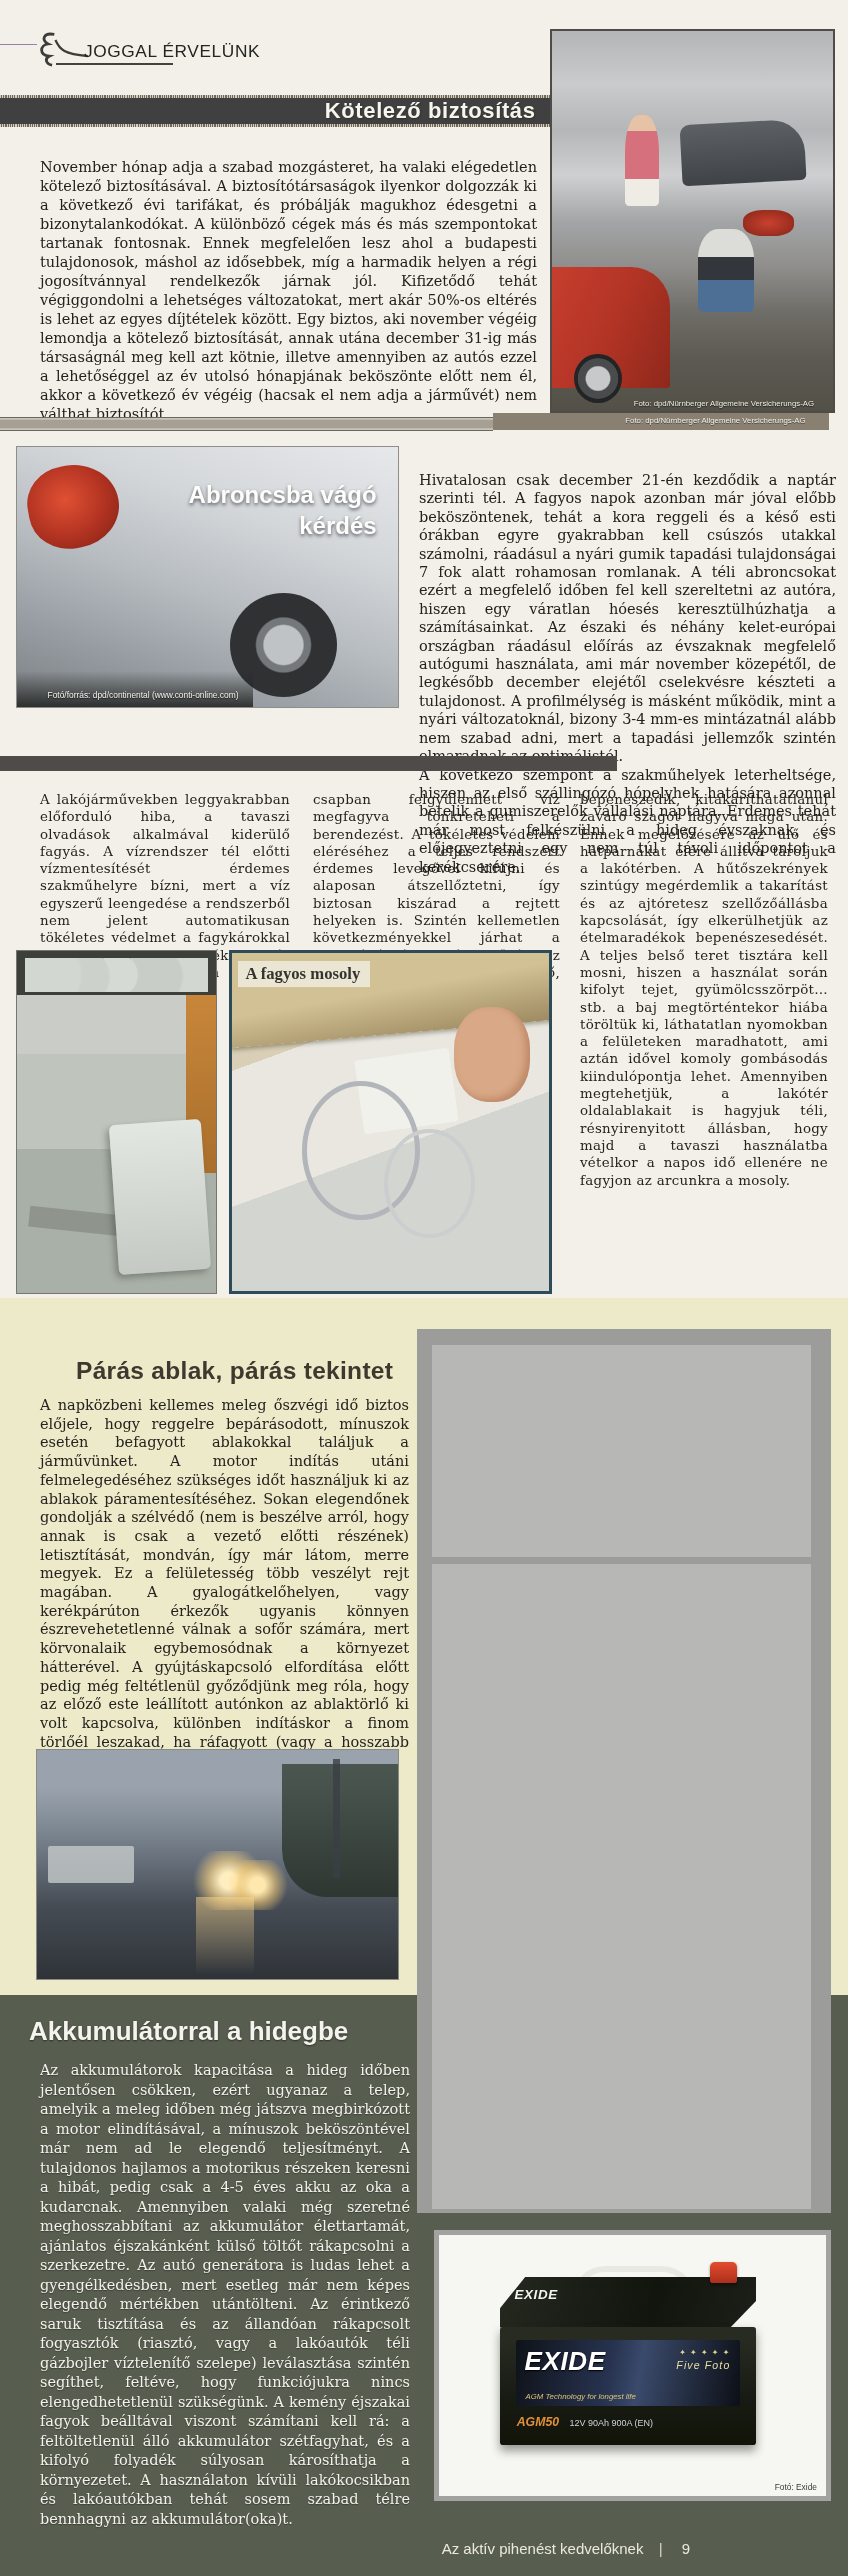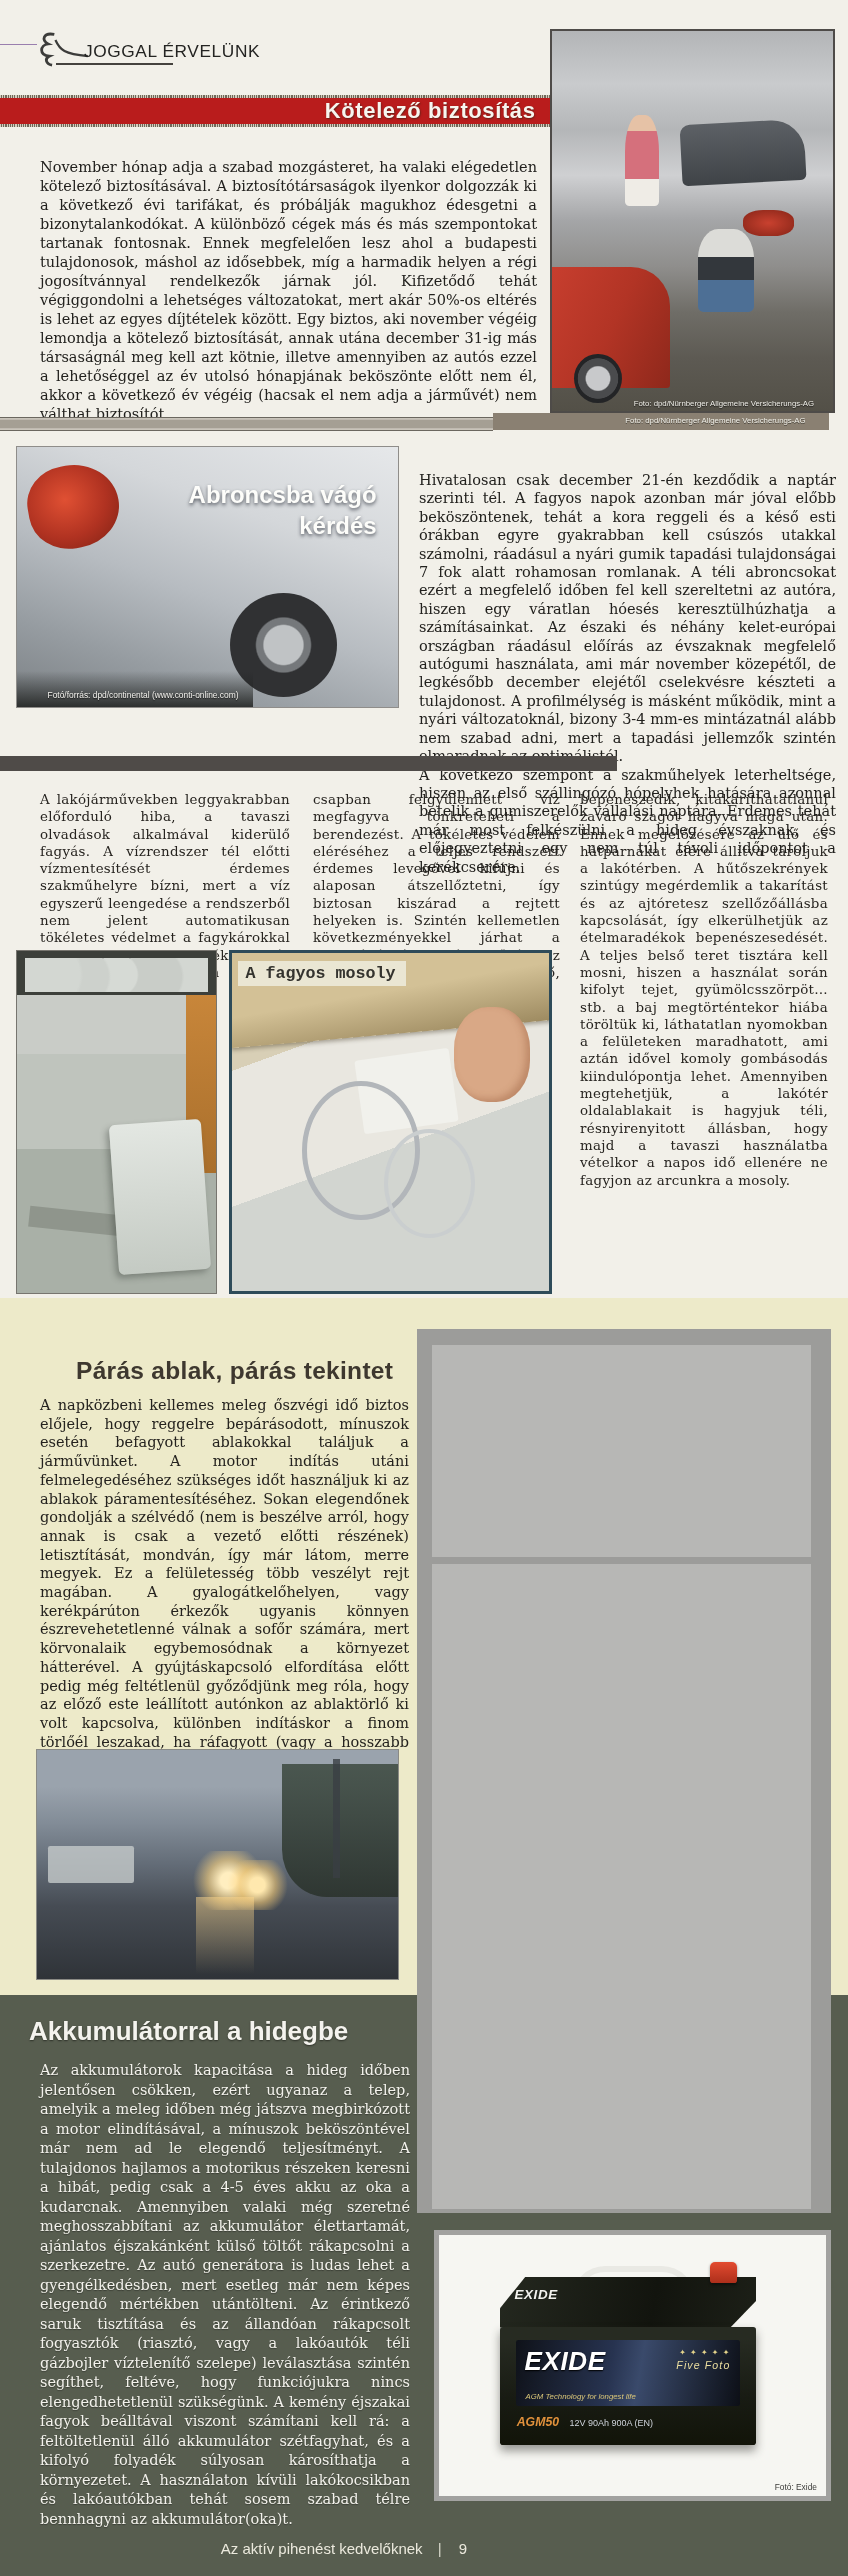--- a/index.html
+++ b/index.html
@@ -15,21 +15,21 @@
   .grey-box.b2{top:1564px;height:645px;}
 
   
   .purple-line{position:absolute;top:44px;left:0;width:37px;height:1.1px;background:#9a7fae;}
   .logo{position:absolute;top:31px;left:32px;}
   .brand{position:absolute;top:41px;left:84px;font-family:"Liberation Sans",sans-serif;
          font-size:17.3px;color:#242422;letter-spacing:0.6px;}
   .brand-rule{position:absolute;top:63px;left:56px;width:117px;height:1.7px;background:#45423e;}
 
   
-  .title-bar{position:absolute;top:95px;left:0;width:550px;height:32px;background:#b91c1c;}
+  .title-bar{position:absolute;top:95px;left:0;width:550px;height:32px;background:#404040;}
   .title-bar::before,.title-bar::after{content:"";position:absolute;left:0;right:0;height:2.8px;
       background:repeating-linear-gradient(90deg,#d6cfc0 0 1.1px,#6f6759 1.1px 2.2px);}
   .title-bar::before{top:0}.title-bar::after{bottom:0}
   .title-bar .t{position:absolute;right:14.5px;top:0;line-height:32px;
       font-family:"Liberation Sans",sans-serif;font-weight:700;font-size:22px;color:#f7f5ef;
       letter-spacing:0.6px;text-shadow:0.6px 1.1px 1.7px rgba(45,38,25,.65);}
 
   .photo-accident{position:absolute;top:29px;left:550px;width:285px;height:384px;
       border:2.8px solid #4e4b48;box-sizing:border-box;overflow:hidden;
       background:linear-gradient(180deg,#b3b5b7 0%,#c9cbcd 14%,#b4b6b8 26%,#cfd0d2 38%,#a4a5a7 50%,#8f8e8c 62%,#6f6d67 74%,#5d5a53 86%,#535047 100%);}
@@ -105,21 +105,21 @@
       border:3.9px solid #2e4b59;box-sizing:border-box;overflow:hidden;
       background:linear-gradient(160deg,#d8cfb6 0 26%,#e9e7e0 26% 56%,#d2d5d0 56% 100%);}
   .smile-lid{position:absolute;top:-6%;left:-2%;width:104%;height:30%;transform:rotate(-5deg);
       background:linear-gradient(175deg,#d3c196 0 55%,#9d8a60 100%);box-shadow:0 2.2px 4.5px rgba(60,50,30,.4);}
   .smile-hand{position:absolute;top:16%;right:6%;width:24%;height:28%;background:#d9a886;border-radius:44%;
       box-shadow:inset -4.5px -3.3px 7.8px rgba(140,80,50,.35);}
   .smile-coil{position:absolute;left:22%;top:38%;width:34%;height:38%;border:5px solid #b2b6ba;border-radius:50%;}
   .smile-coil2{position:absolute;left:48%;top:52%;width:26%;height:30%;border:4.5px solid #cacecf;border-radius:50%;}
   .smile-foam{position:absolute;left:40%;top:30%;width:30%;height:22%;background:#f1f1ec;border-radius:3.3px;transform:rotate(-8deg);}
   .smile-label{position:absolute;top:7.8px;left:5.6px;background:#eae6d3;padding:2.8px 10px 3.9px 7.8px;
-      font-family:Liberation Mono, monospace;font-weight:700;font-size:16.7px;color:#34332e;}
+      font-family:Liberation Serif, serif;font-weight:700;font-size:16.7px;color:#34332e;}
 
   
   .windows-title{position:absolute;top:1357px;left:41px;font-family:"Liberation Sans",sans-serif;
       font-weight:700;font-size:24.5px;color:#3e382f;letter-spacing:0.3px;margin-left:35px;}
   .windows-body{position:absolute;top:1396px;left:40px;width:369px;
       font-size:14.5px;line-height:18.7px;text-align:justify;color:#24221e;}
 
   .photo-road{position:absolute;top:1749px;left:36px;width:363px;height:231px;
       border:0.6px solid #8a8a85;box-sizing:border-box;overflow:hidden;
       background:linear-gradient(180deg,#9aa3ad 0 16%,#828c97 32%,#636c77 50%,#464c54 68%,#2f3338 100%);}
@@ -161,21 +161,21 @@
   .bat-stars{position:absolute;top:7.8px;right:10px;text-align:right;color:#e4d48c;font-size:7.8px;letter-spacing:1.1px;}
   .bat-stars-label{display:block;font-style:italic;font-size:10.6px;margin-top:2.2px;color:#ecdfa0;}
   .bat-tech{position:absolute;left:10px;bottom:5.6px;font-style:italic;font-size:7.8px;color:#d9c678;}
   .bat-modelrow{position:absolute;top:88px;left:16.7px;right:16.7px;font-family:"Liberation Sans",sans-serif;}
   .bat-model{display:inline-block;font-weight:700;font-size:12.3px;color:#e0903c;font-style:italic;margin-right:7.8px;}
   .bat-specs{display:inline-block;font-size:9px;color:#ced3da;}
   .bat-caption{position:absolute;right:9px;bottom:4.5px;font-family:"Liberation Sans",sans-serif;
       font-size:8.4px;color:#3a3a38;text-align:center;}
 
   
-  .footer{position:absolute;top:2540px;left:0;width:690px;text-align:center;
+  .footer{position:absolute;top:2540px;left:0;width:690px;text-align:right;
       font-family:"Liberation Sans",sans-serif;font-size:15px;color:#ebe9dd;}
   .footer .sep{display:inline-block;margin:0 11px;opacity:.85;}
   .footer .num{display:inline-block;min-width:12.3px;}
 </style>
 </head>
 <body>
 
 <div class="page">
 
   <div class="cream-panel"></div>

